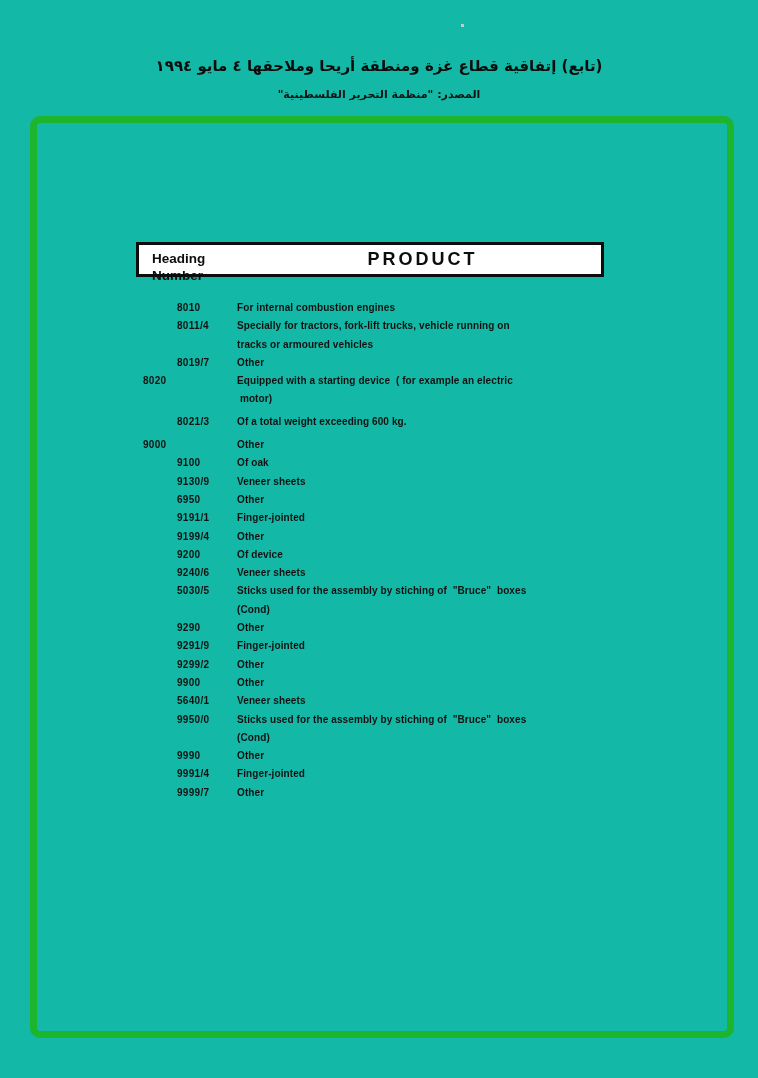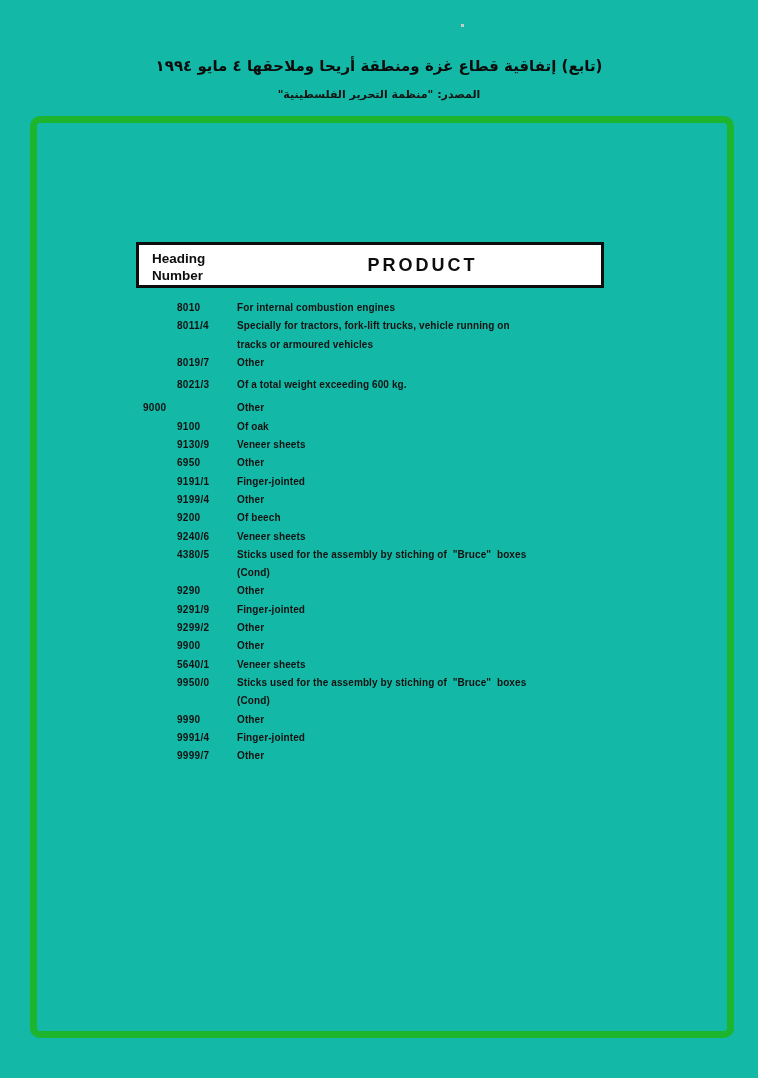--- a/index.html
+++ b/index.html
@@ -47,21 +47,21 @@
     box-sizing: border-box;
     border: 7px solid var(--green, #1db42e);
     border-radius: 10px;
     background: transparent;
   }
 
   
   .table-header-box {
     position: absolute;
     left: 136px; top: 242px;
-    width: 468px; height: 46px;
+    width: 468px; height: 35px;
     box-sizing: border-box;
     border: 3px solid #0d0d0d;
     display: flex;
     align-items: stretch;
     background: #fff;
   }
   .col1-header {
     width: 92px;
     padding: 5px 0 0 13px;
     font-size: 13.5px;
@@ -158,20 +158,25 @@
       <span class="code">8011/4</span>
       <span class="desc">Specially for tractors, fork-lift trucks, vehicle running on
 tracks or armoured vehicles</span>
     </div>
 
     <div class="row sub">
       <span class="code">8019/7</span>
       <span class="desc">Other</span>
     </div>
 
+    <div class="row top">
+      <span class="code">8020</span>
+      <span class="desc">Equipped with a starting device  ( for example an electric
+ motor)</span>
+    </div>
 
     <div class="row sub" style="margin-top: 4px;">
       <span class="code">8021/3</span>
       <span class="desc">Of a total weight exceeding 600 kg.</span>
     </div>
 
 
     <div class="row top" style="margin-top: 5px;">
       <span class="code">9000</span>
       <span class="desc">Other</span>
@@ -197,30 +202,30 @@
       <span class="desc">Finger-jointed</span>
     </div>
 
     <div class="row sub">
       <span class="code">9199/4</span>
       <span class="desc">Other</span>
     </div>
 
     <div class="row sub">
       <span class="code">9200</span>
-      <span class="desc">Of beech</span>
+      <span class="desc">Of device</span>
     </div>
 
     <div class="row sub">
       <span class="code">9240/6</span>
       <span class="desc">Veneer sheets</span>
     </div>
 
     <div class="row sub">
-      <span class="code">4380/5</span>
+      <span class="code">5030/5</span>
       <span class="desc">Sticks used for the assembly by stiching of  "Bruce"  boxes
 (Cond)</span>
     </div>
 
     <div class="row sub">
       <span class="code">9290</span>
       <span class="desc">Other</span>
     </div>
 
     <div class="row sub">

